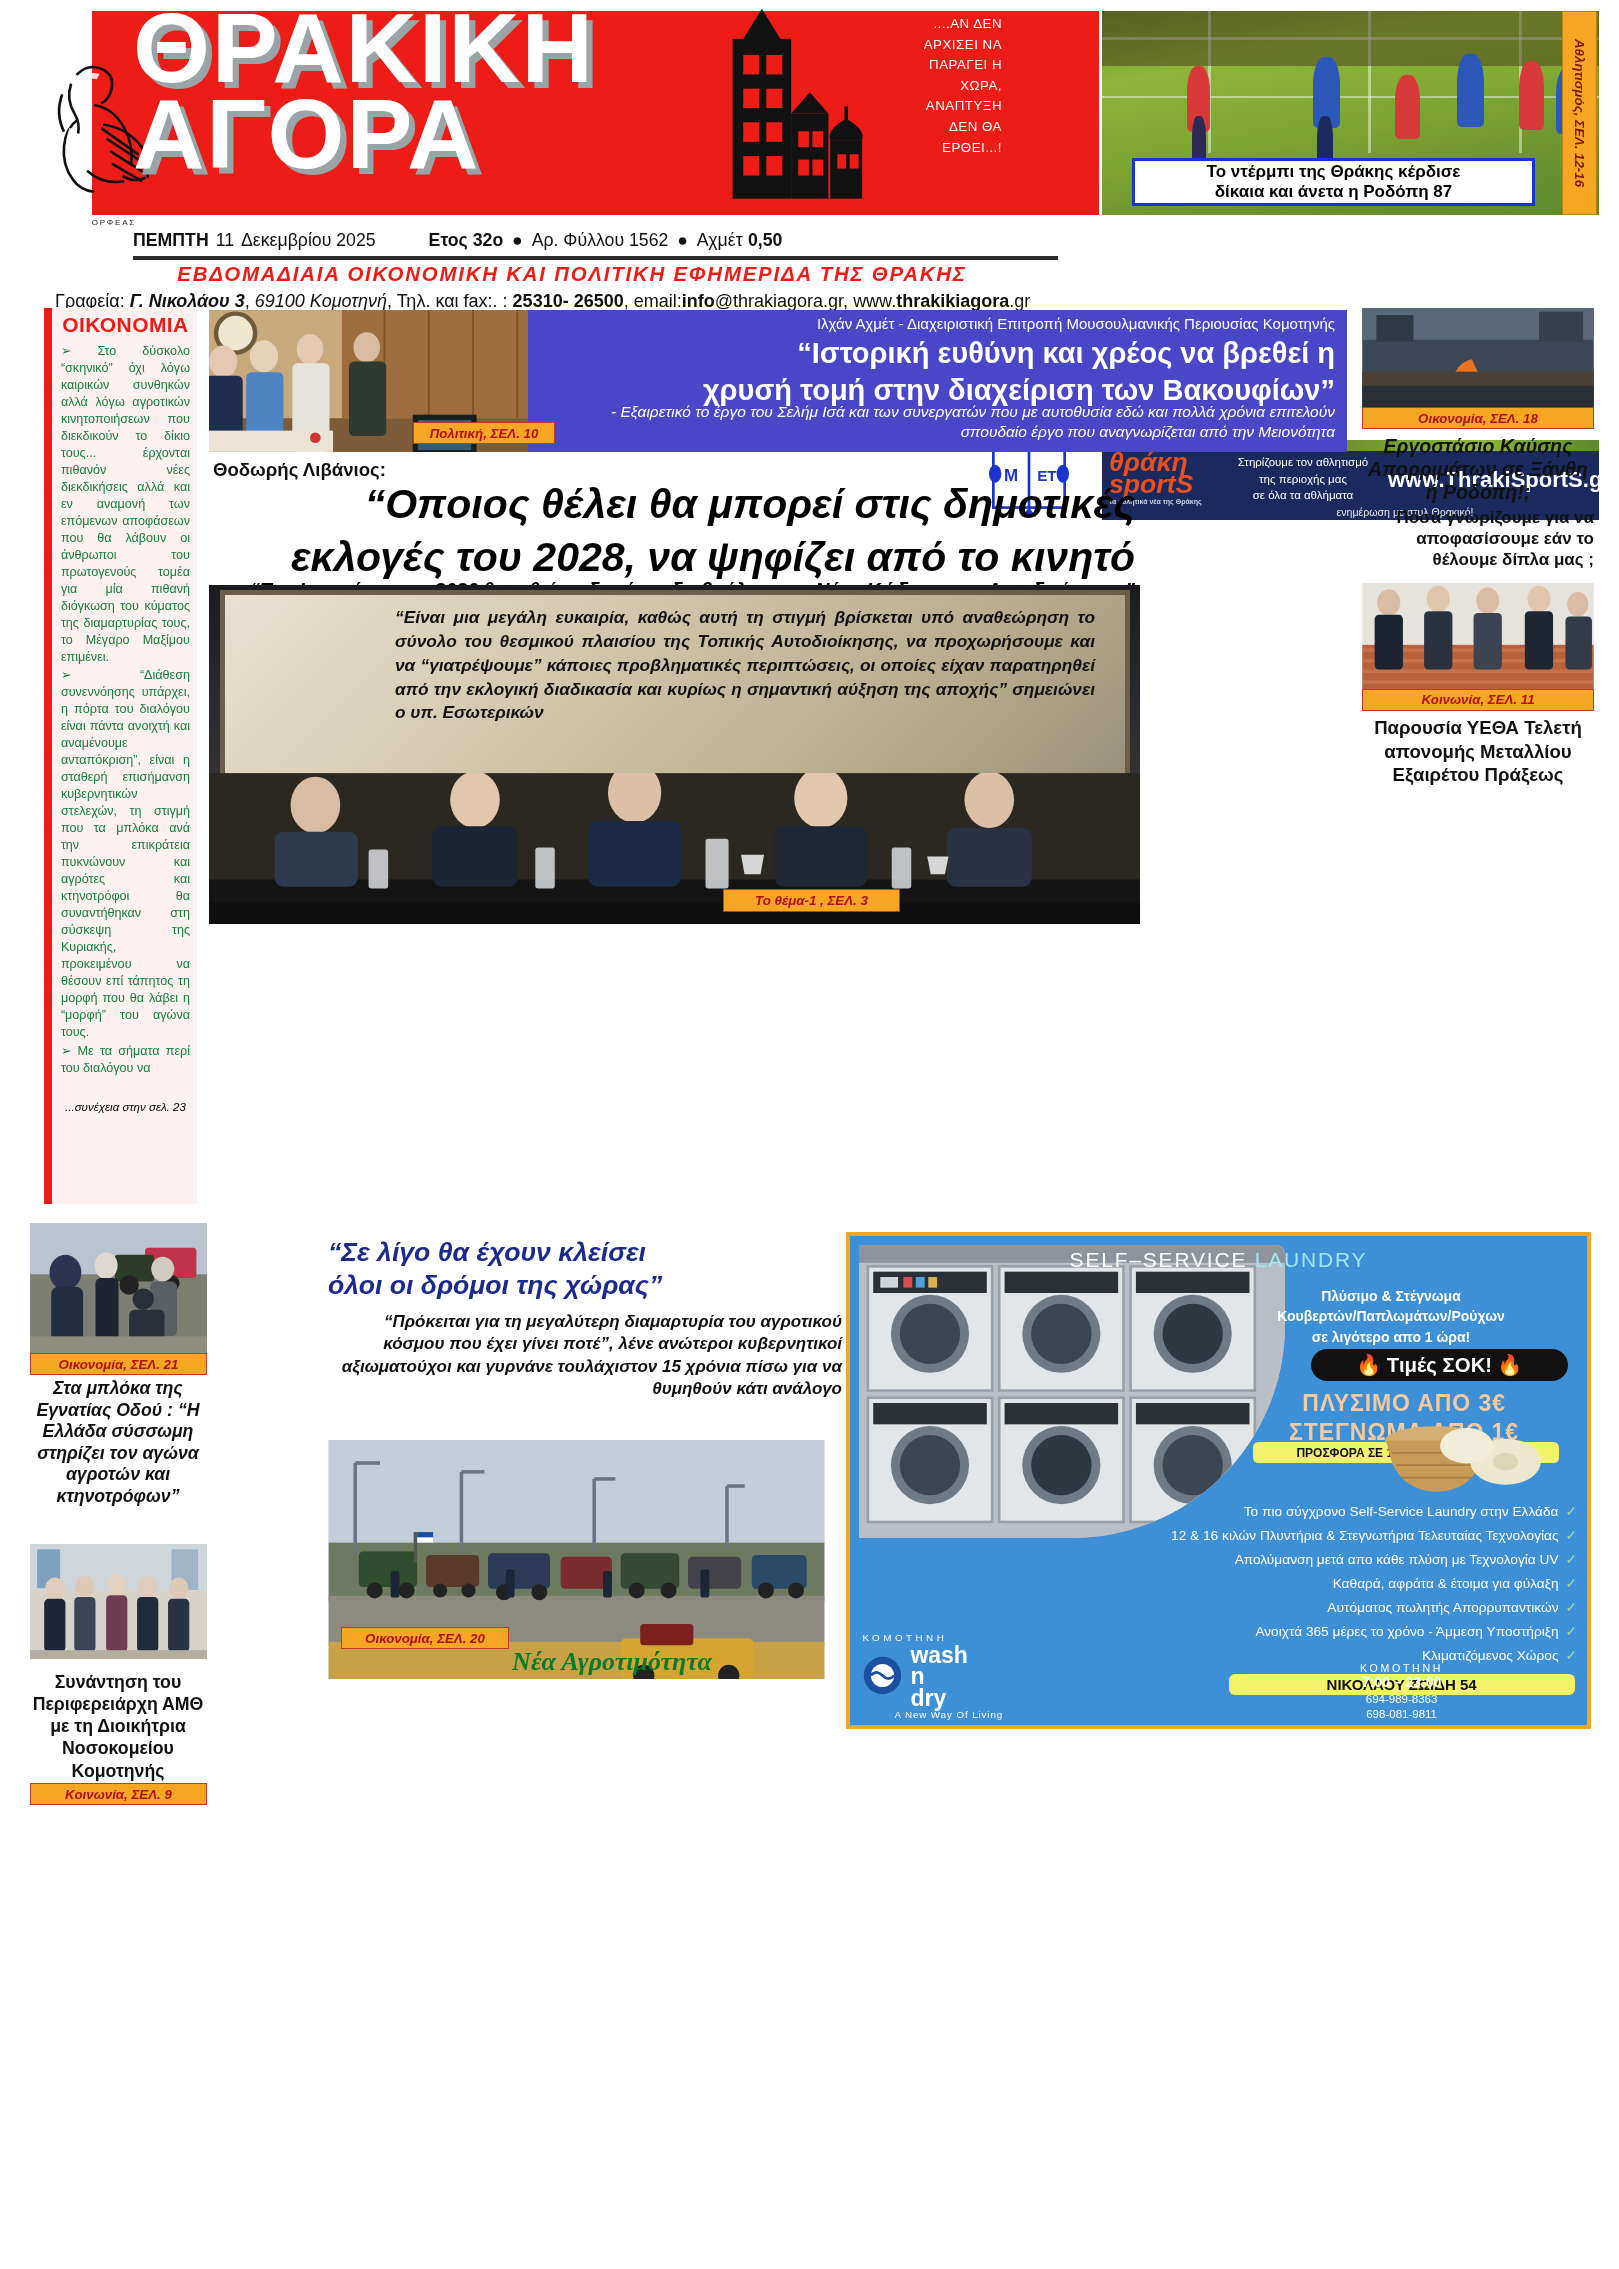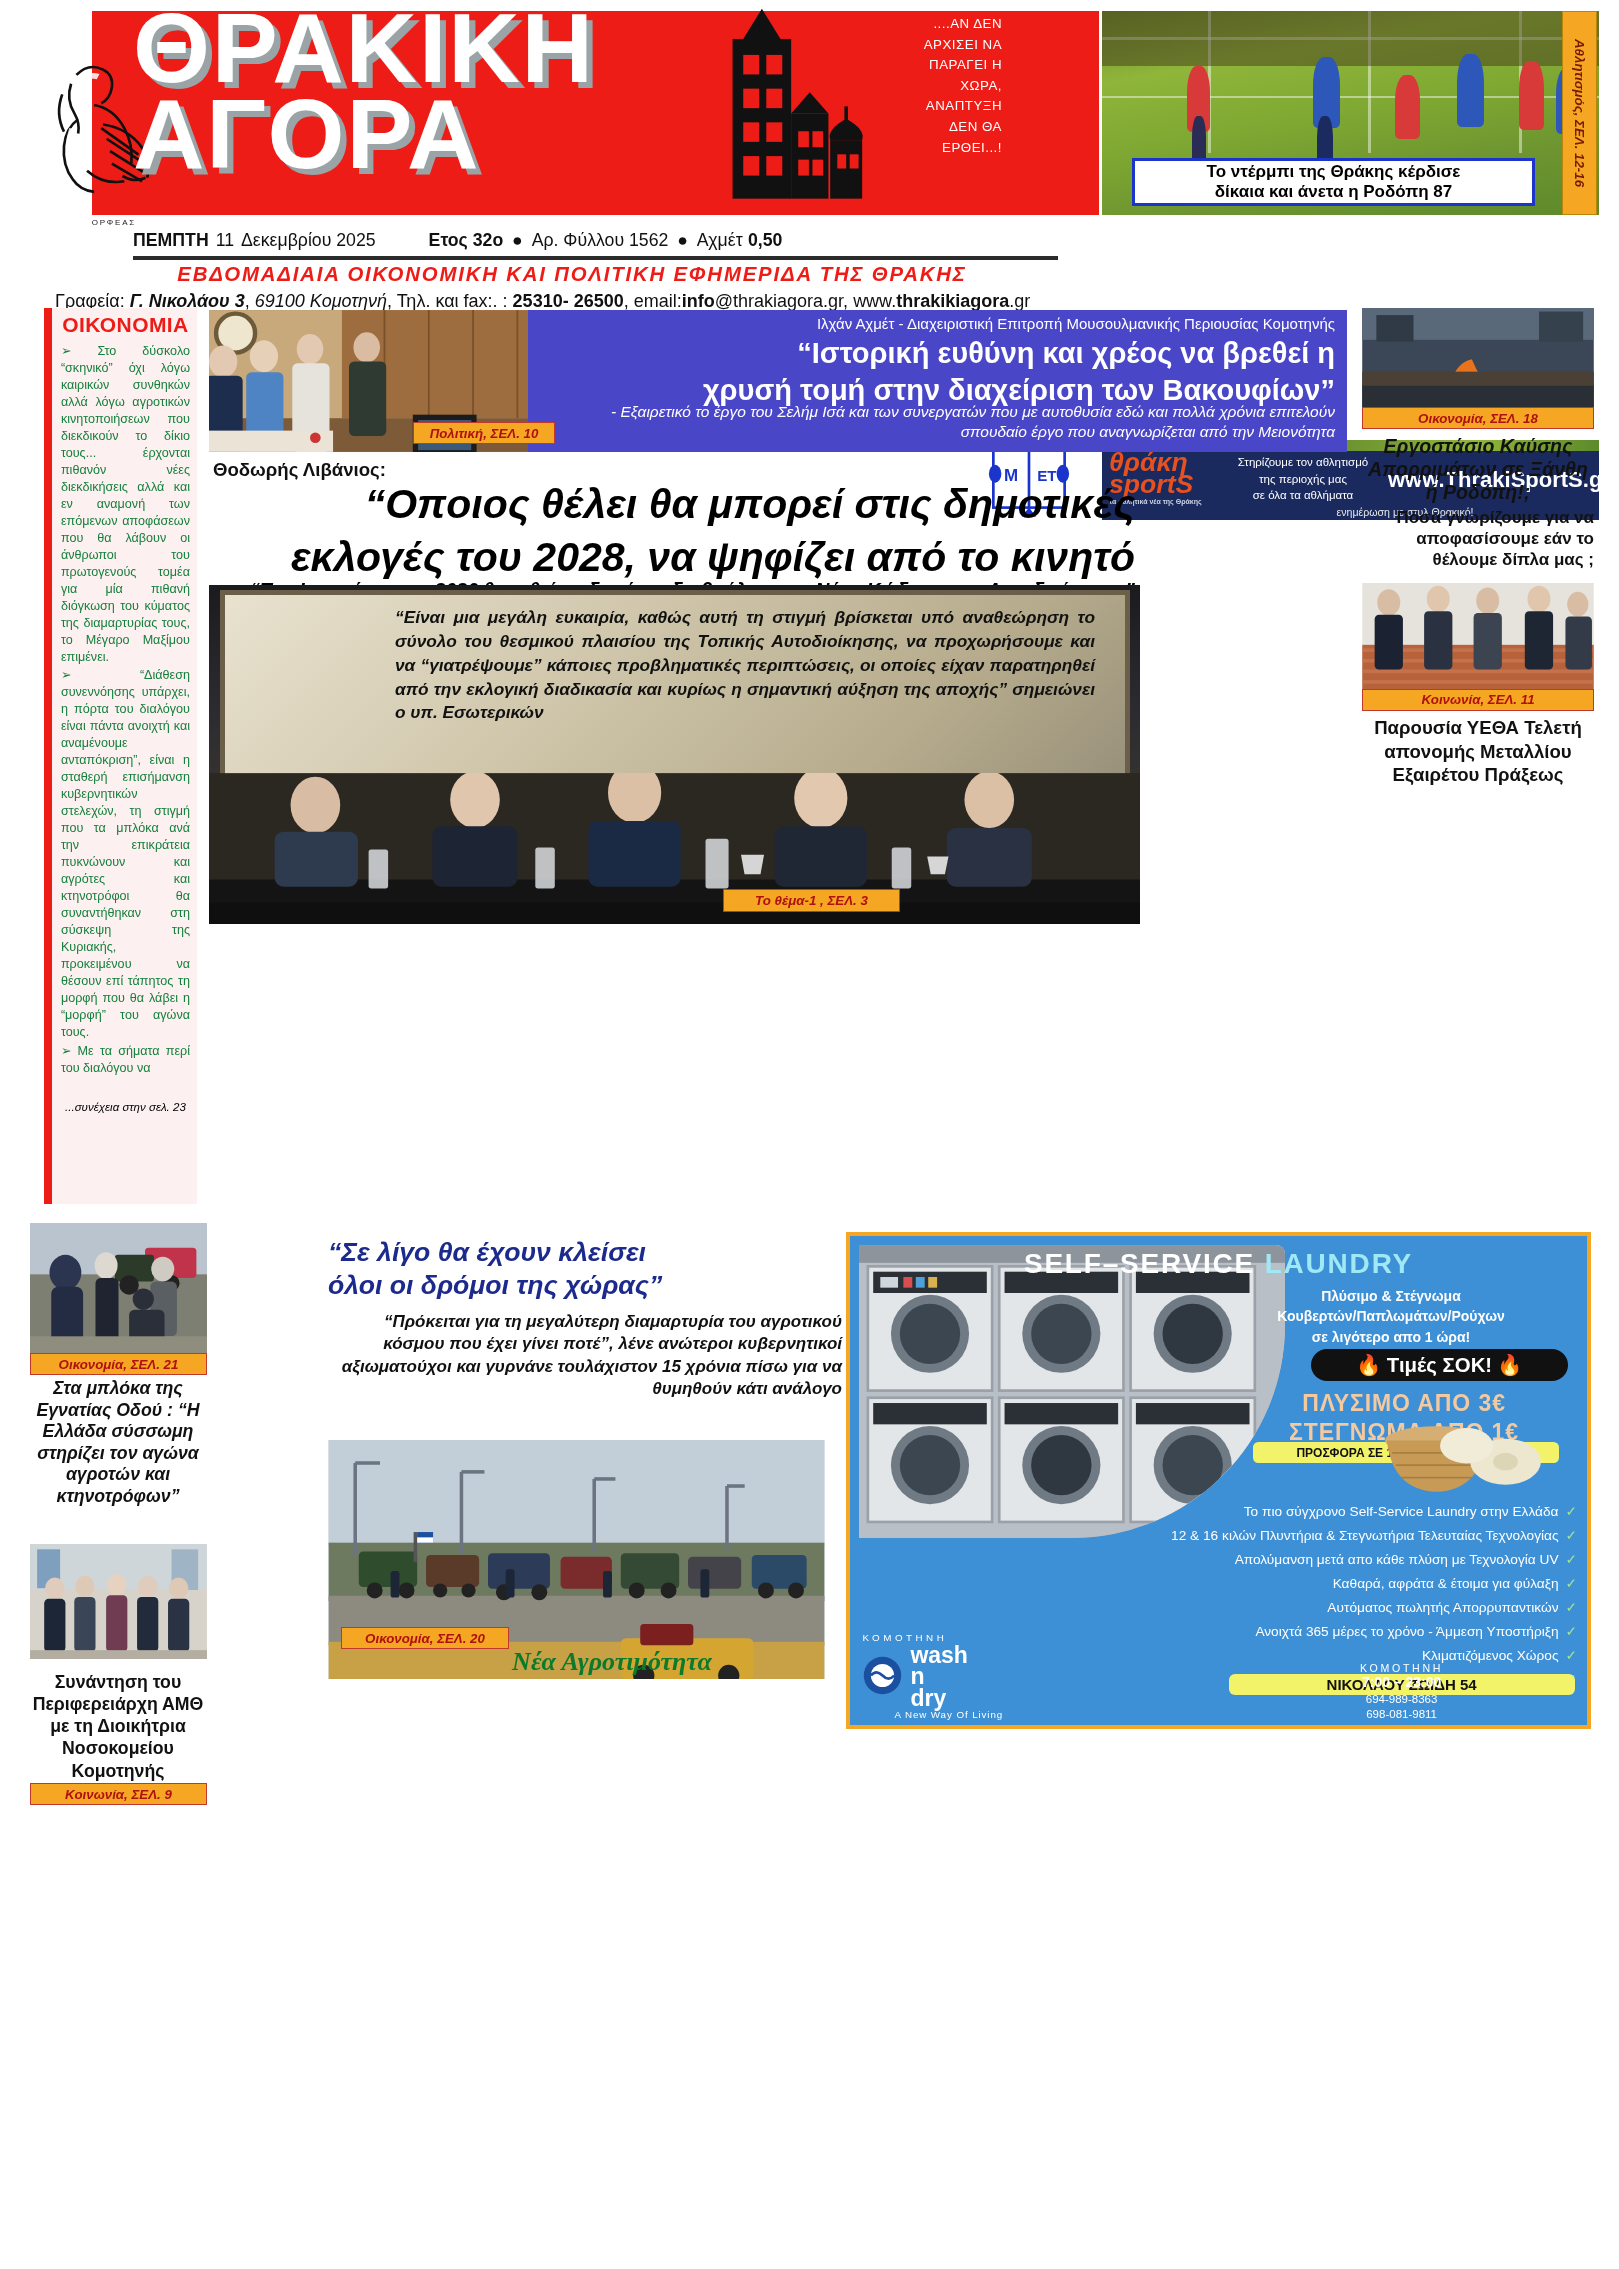--- a/index.html
+++ b/index.html
@@ -170,21 +170,21 @@
   .feat2-img { position:absolute; left: 328px; top: 1139px; width: 497px; height: 239px; overflow:hidden; }
   .feat2-tag { position:absolute; left: 341px; top: 1326px; width: 168px; }
   .feat2-brand { position:absolute; left: 479px; top: 1346px; width: 266px; color:#0b7a2a;
      font-weight:bold; font-style:italic; font-size: 26px; text-align:center;
      font-family:"Liberation Serif", serif; }
 
   
   .ad { position:absolute; left: 846px; top: 931px; width: 745px; height: 497px;
      background: #3d8fd6; border: 4.4px solid #f5a623; overflow:hidden; }
   .ad-title { position:absolute; left:0; top: 12.4px; width: 100%; text-align:center;
-     font-size: 28px; font-weight:bold; letter-spacing:1.8px; color:#ffffff; }
+     font-size: 21px; font-weight:normal; letter-spacing:1.8px; color:#ffffff; }
   .ad-title .hl { color:#9fe8f5; }
   .ad-sub { position:absolute; left: 355px; top: 50px; width: 372px; text-align:center;
      color:#ffffff; font-size: 14px; font-weight:bold; line-height:1.45; }
   .ad-shock { position:absolute; left: 461px; top: 113px; width: 257px; height: 32px;
      background:#111; border-radius: 16px; color:#fff; font-weight:bold; font-size: 20.4px;
      display:flex; align-items:center; justify-content:center; gap:5.3px;}
   .ad-price { position:absolute; left: 381px; top: 153px; width: 346px; text-align:center;
      color:#f3c9a0; font-weight:bold; font-size: 23px; line-height:1.25; letter-spacing: 0.9px;}
   .ad-offer { position:absolute; left: 403px; top: 206px; width: 306px; height: 21px;
      background:#f3f36a; border-radius: 5.3px; color:#111; font-weight:bold; font-size:12px;

